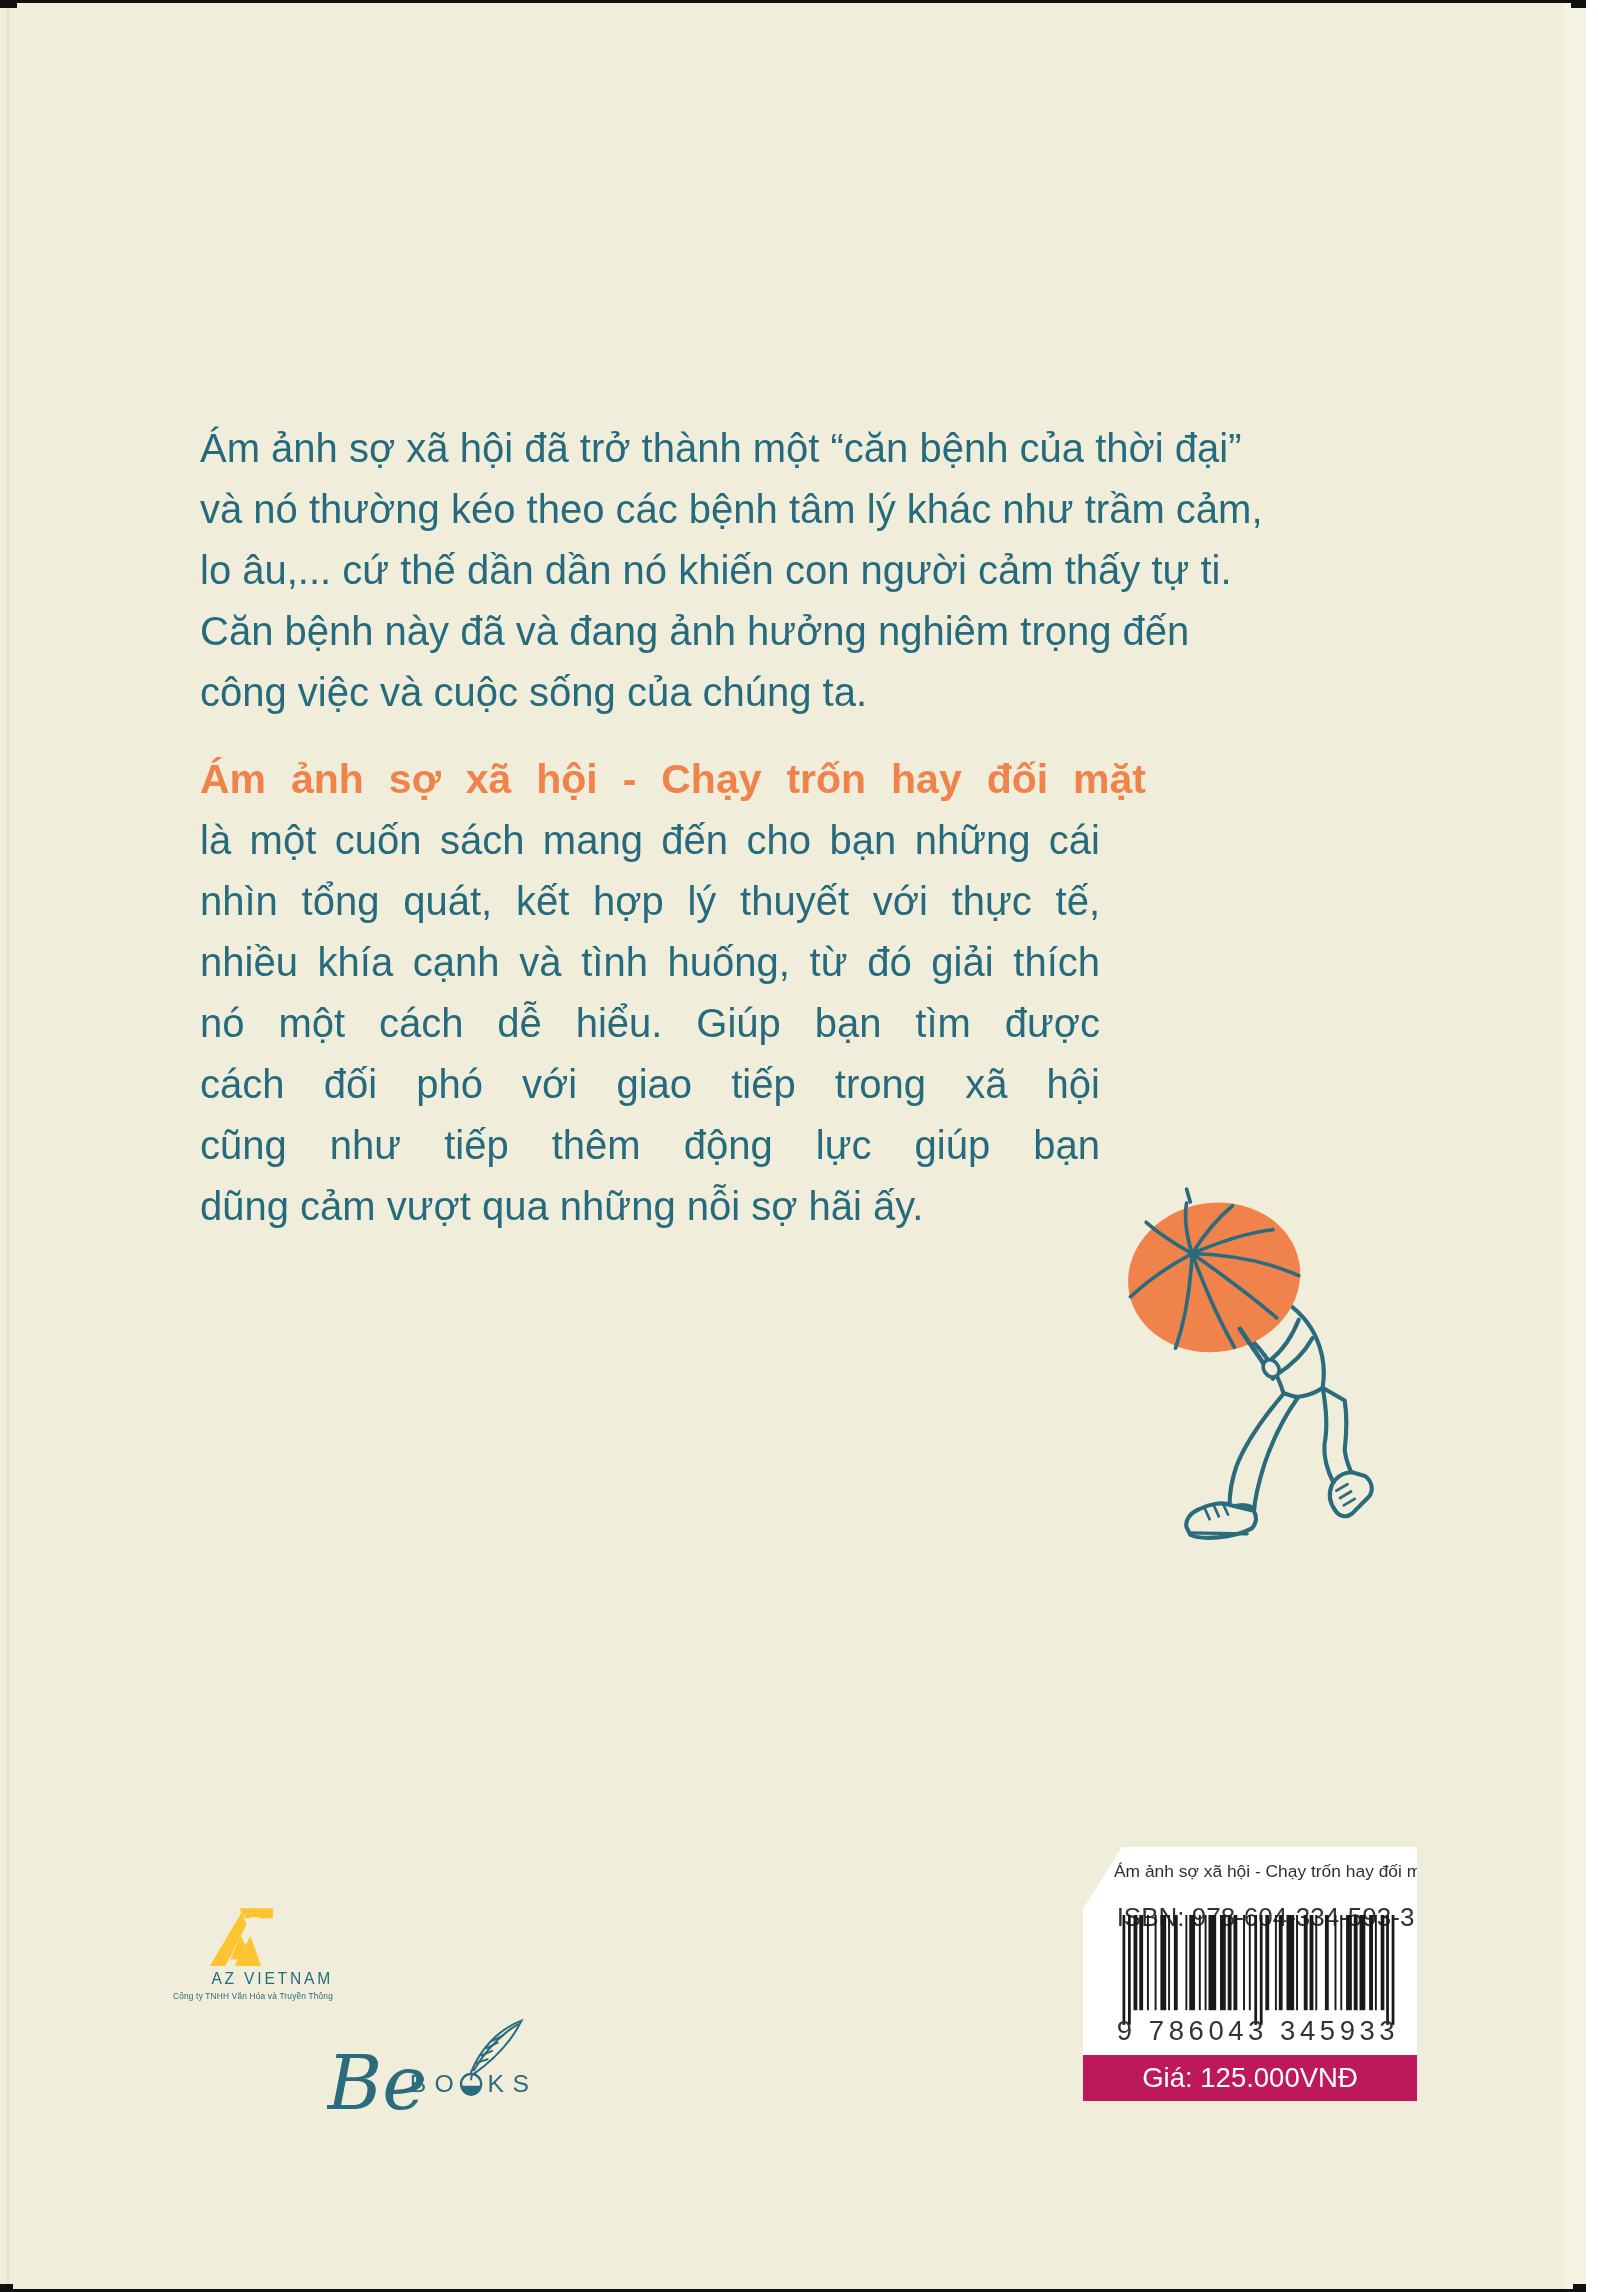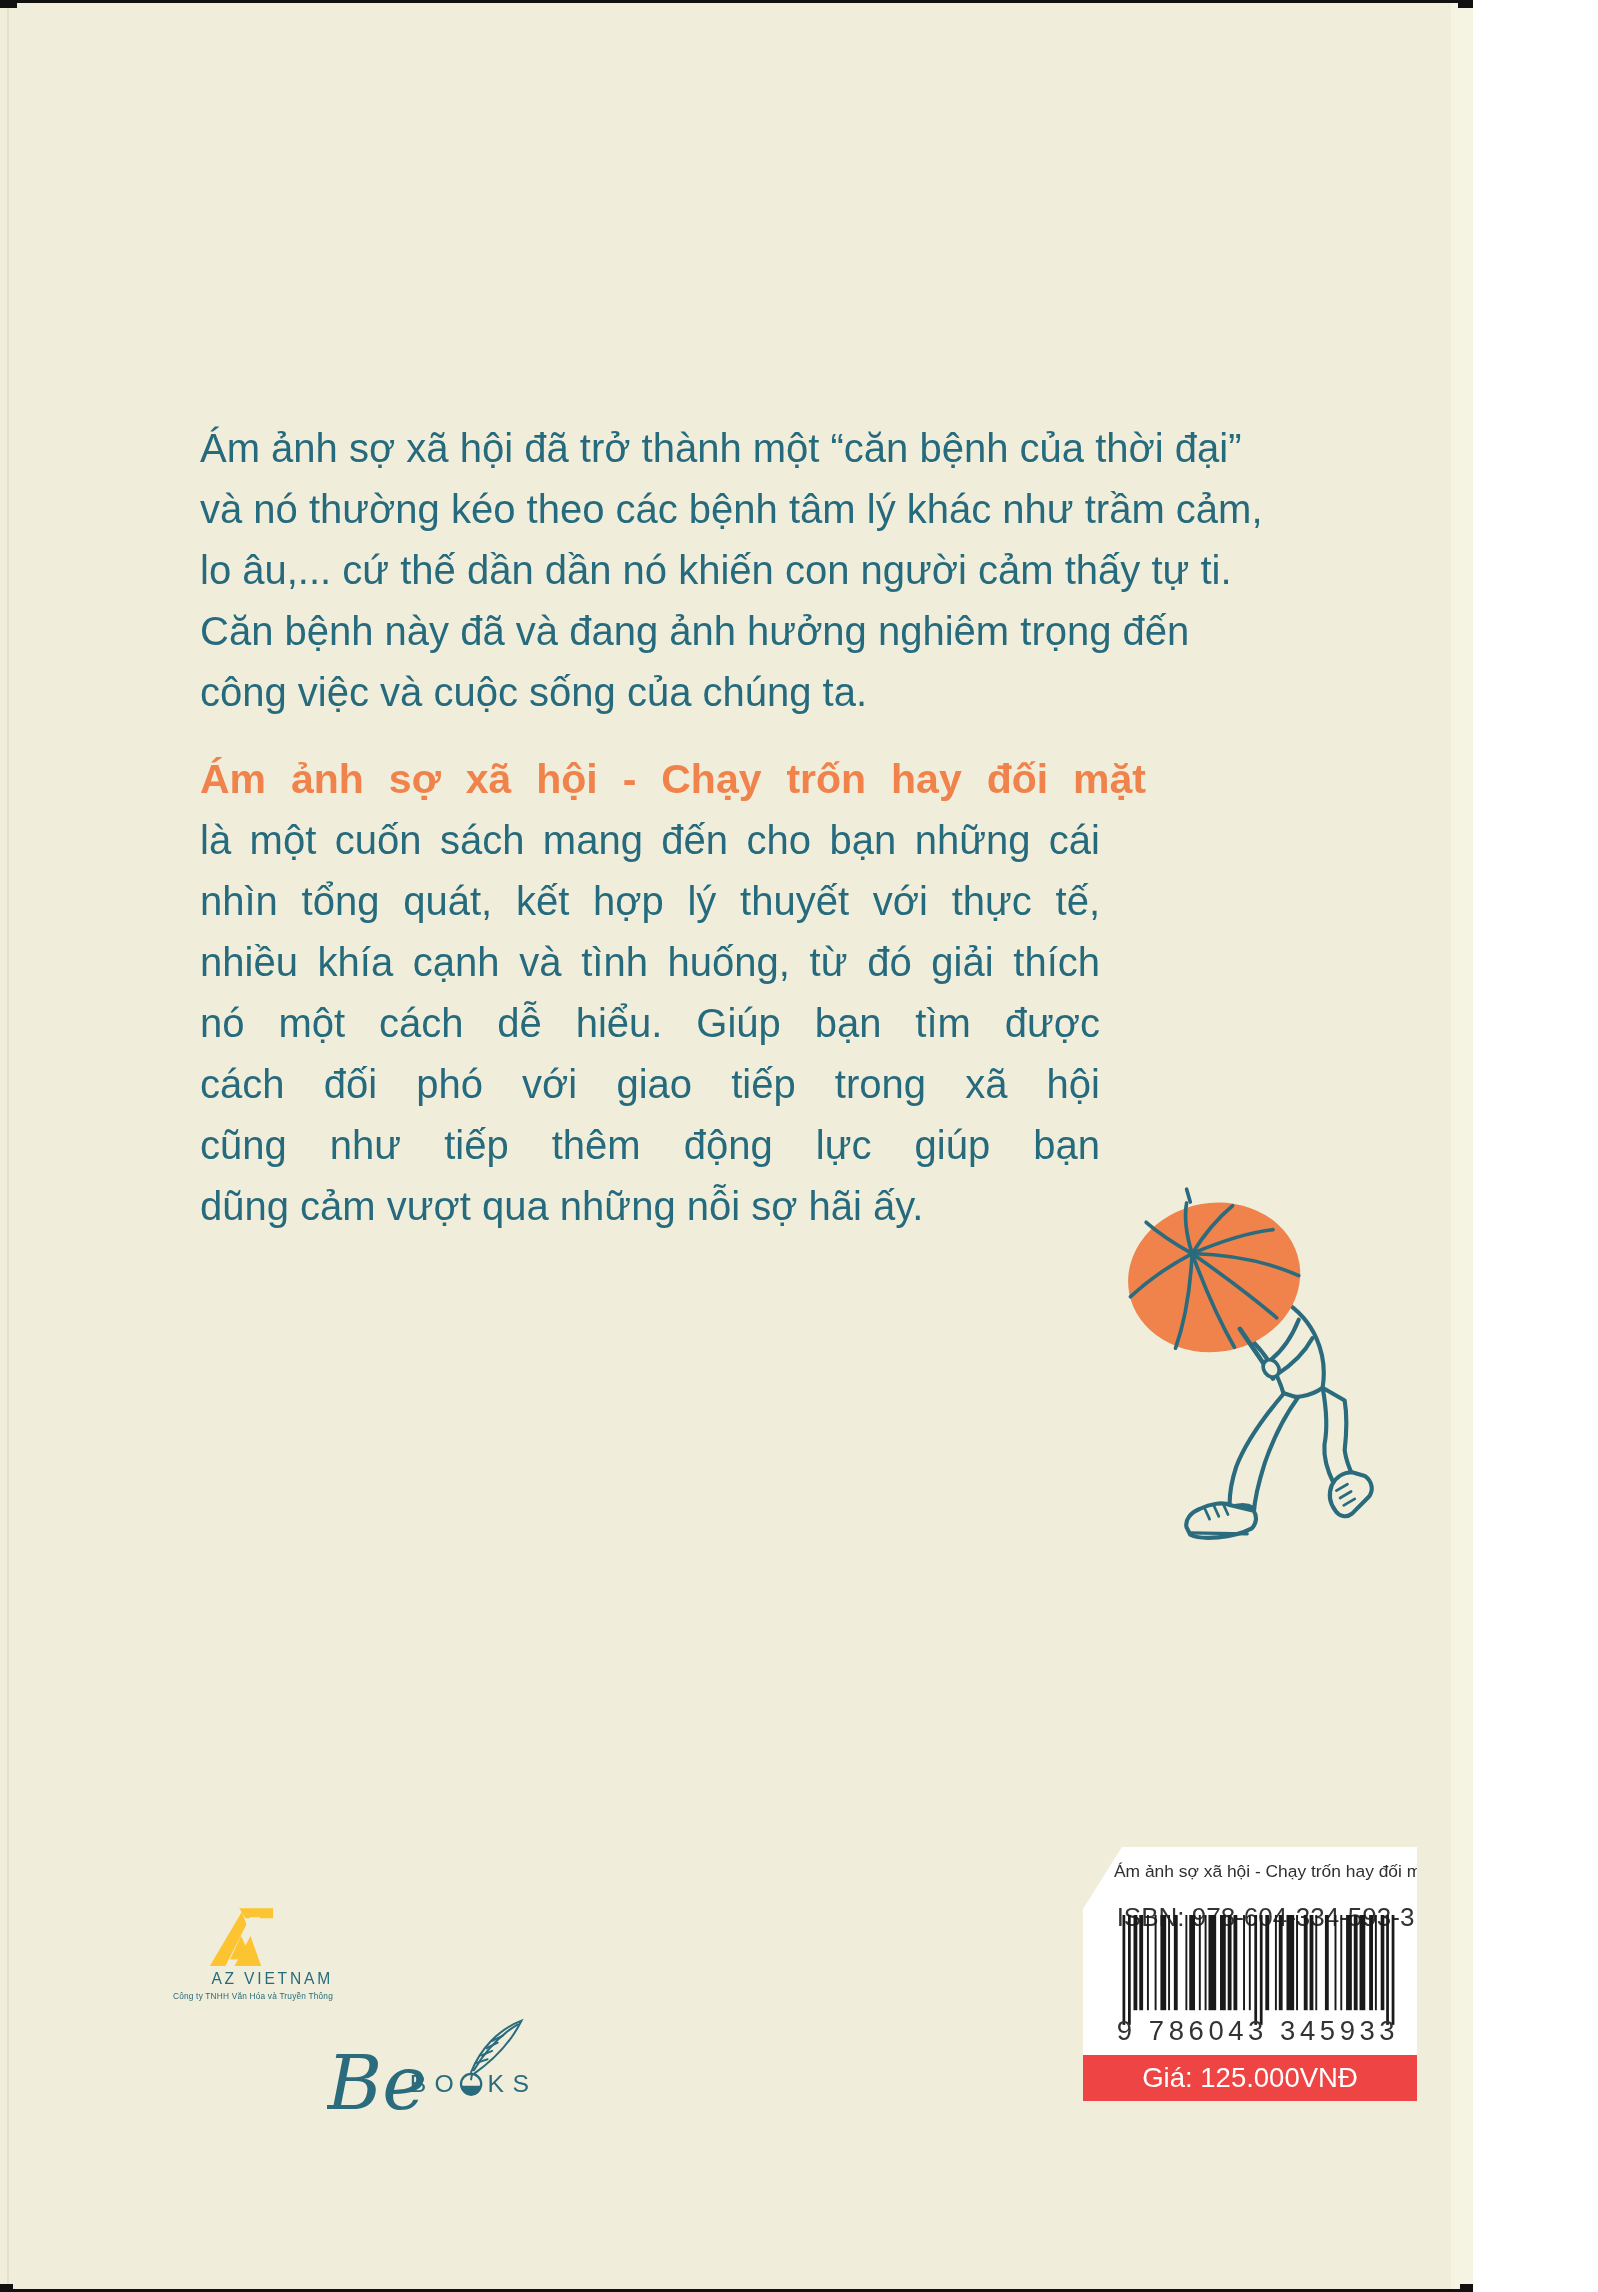--- a/index.html
+++ b/index.html
@@ -1,18 +1,18 @@
 <!DOCTYPE html>
 <html style="font-size:14.7px"><head>
 <meta charset="utf-8">
 <style>
   html,body{margin:0;padding:0;background:#ffffff;}
   .page{
     position:relative;
-    width:1473px;height:2292px;
+    width:1586px;height:2292px;
     background:#f0eeda;
     overflow:hidden;
     font-family:"Liberation Sans", sans-serif;
   }
   
   .edge-top{position:absolute;left:0;top:0;width:100%;height:2.8px;background:#111;}
   .edge-bottom{position:absolute;left:0;top:2289px;width:100%;height:2.8px;background:#111;}
   .corner{position:absolute;background:#111;}
   .corner.tl{left:0;top:0;width:16.5px;height:8.3px;}
   .corner.tr{right:0;top:0;width:14.7px;height:8.3px;}
@@ -51,21 +51,21 @@
     background:#ffffff;
     clip-path:polygon(39px 0, 100% 0, 100% 100%, 0 100%, 0 62px);
   }
   .label-title{margin-top:13.8px;padding-left:31px;text-align:center;
     font-size:17.4px;color:#2f2f2f;white-space:nowrap;}
   .label-isbn{margin-top:20px;padding-left:31px;text-align:center;
     font-size:26px;color:#333333;white-space:nowrap;}
   .barcode-svg{position:absolute;left:30px;top:68px;}
   .price-bar{
     position:absolute;left:0;bottom:0;width:100%;height:46px;
-    background:#ef4444;color:#ffffff;
+    background:#be185d;color:#ffffff;
     font-size:27.5px;line-height:46px;text-align:center;white-space:nowrap;
   }
 </style>
 </head>
 <body>
 
 <div class="page">
 
   <div class="right-strip"></div>
   <div class="left-line"></div>

